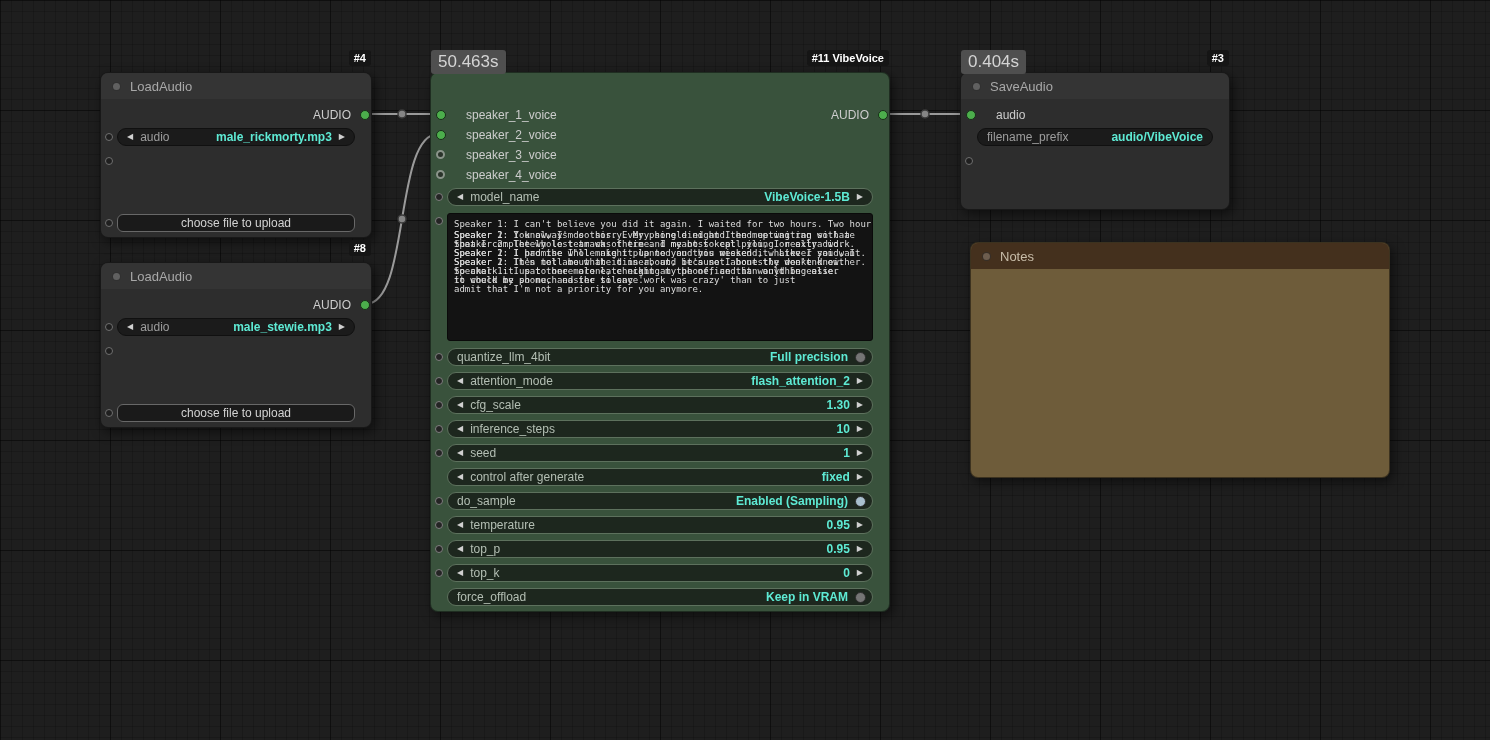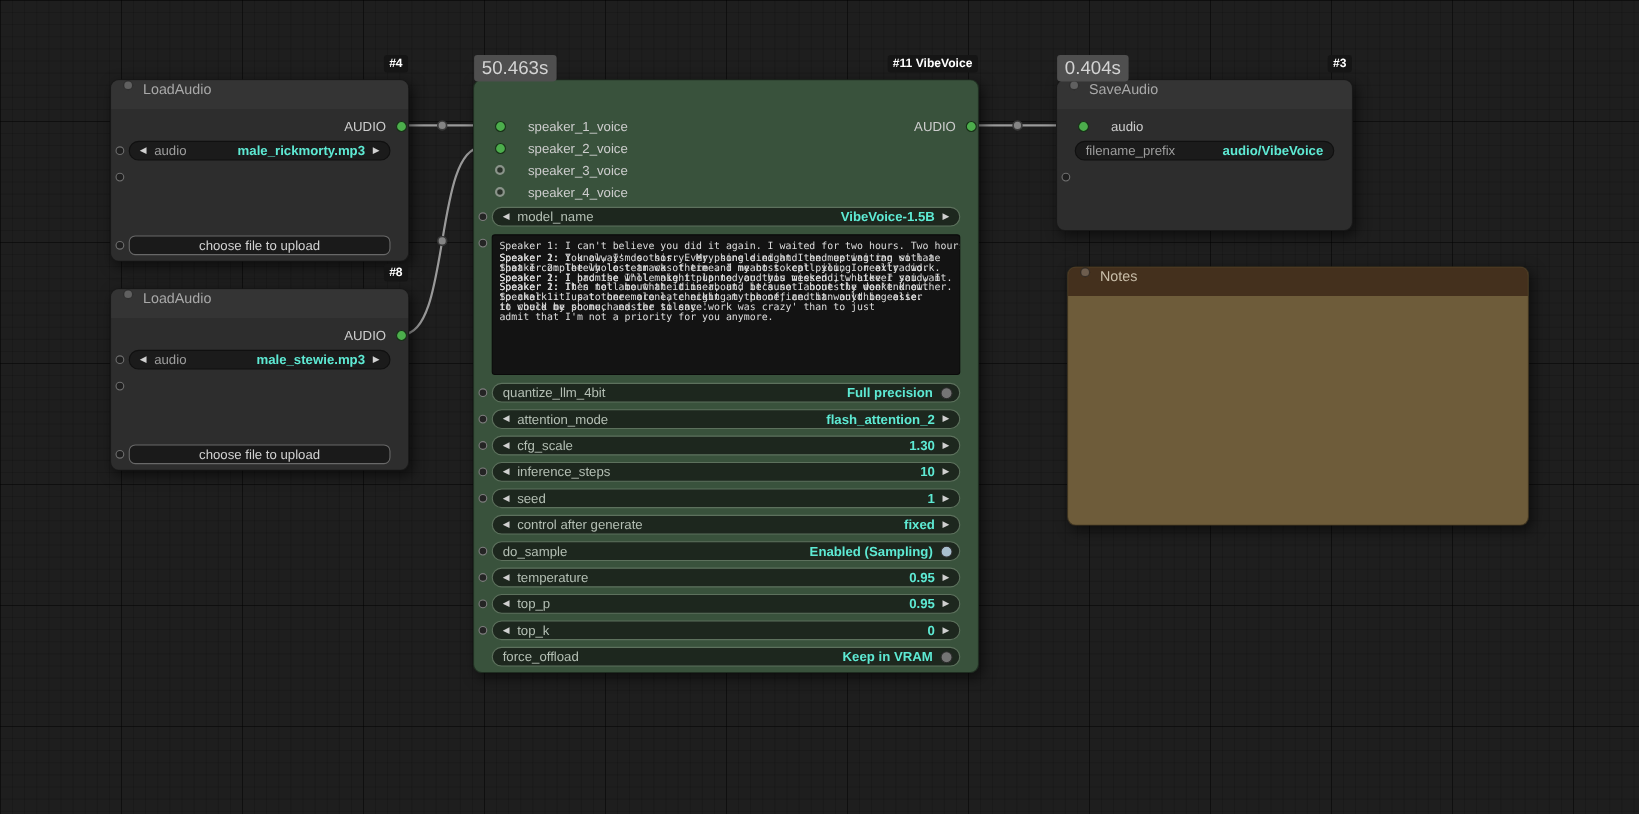--- a/index.html
+++ b/index.html
@@ -17,35 +17,35 @@
   }
   .links{position:absolute;left:0;top:0;z-index:1;pointer-events:none}
   .links path{fill:none;stroke:#9a9a9a;stroke-width:2px}
   .links circle{fill:#858585;stroke:#3a3a3a;stroke-width:1.5px}
 
   .node{position:absolute;z-index:2;border-radius:8px;box-shadow:3px 4px 12px rgba(0,0,0,0.55);border:1px solid rgba(0,0,0,0.45)}
   .node.gray{background:#2d2d2d}
   .node.green{background:#39523c}
   .node.brown{background:#6e5c3a}
 
-  .header{height:26px;display:flex;gap:9px;padding:0 11px;border-radius:7px 7px 0 0;cursor:move}
+  .header{height:26px;display:flex;align-items:center;gap:9px;padding:12px 11px;border-radius:7px 7px 0 0;cursor:move}
   .gray .header{background:#343434}
   .green .header{background:#3d5c40}
   .brown .header{background:#44301d}
   .title{font-size:13px}
   .gray .title{color:#a8a8a8}
   .green .title{color:#ccd6cc}
   .brown .title{color:#c8bda9}
   .collapse-dot{width:9px;height:9px;border-radius:50%;background:rgba(255,255,255,0.22);border:1px solid rgba(0,0,0,0.5);flex:0 0 auto}
 
   .node-id{position:absolute;top:-23px;right:0;background:#151515;color:#ffffff;font-weight:700;font-size:11px;padding:2px 5px;border-radius:3px;white-space:nowrap}
   .node-time{position:absolute;top:-23px;left:0;background:#4f4f4f;color:#d4d4d4;font-size:17px;padding:2px 7px;border-radius:3px;white-space:nowrap}
 
   .slot{position:absolute;height:18px;line-height:18px;font-size:12px;color:#cdcdcd;white-space:nowrap}
-  .slot.in{left:16px;padding-left:33px}
+  .slot.in{left:2px;padding-left:33px}
   .slot.out{right:0;padding-right:20px;text-align:right}
   .slot .dot{position:absolute}
   .slot.in .dot{left:3px;top:4px}
   .slot.out .dot{right:1px;top:4px}
   .dot{width:10px;height:10px;border-radius:50%}
   .dot.connected{background:#4cae4c;border:1px solid #173017}
   .dot.empty{width:9px;height:9px;background:#2a332a;border:2px solid #8a948a;top:4.5px}
   .wdot{position:absolute;left:4px;width:8px;height:8px;border-radius:50%;background:#242424;border:1.5px solid #7e7e7e;z-index:3}
   .gray .wdot{background:#1f1f1f;border-color:#6f6f6f}
 

